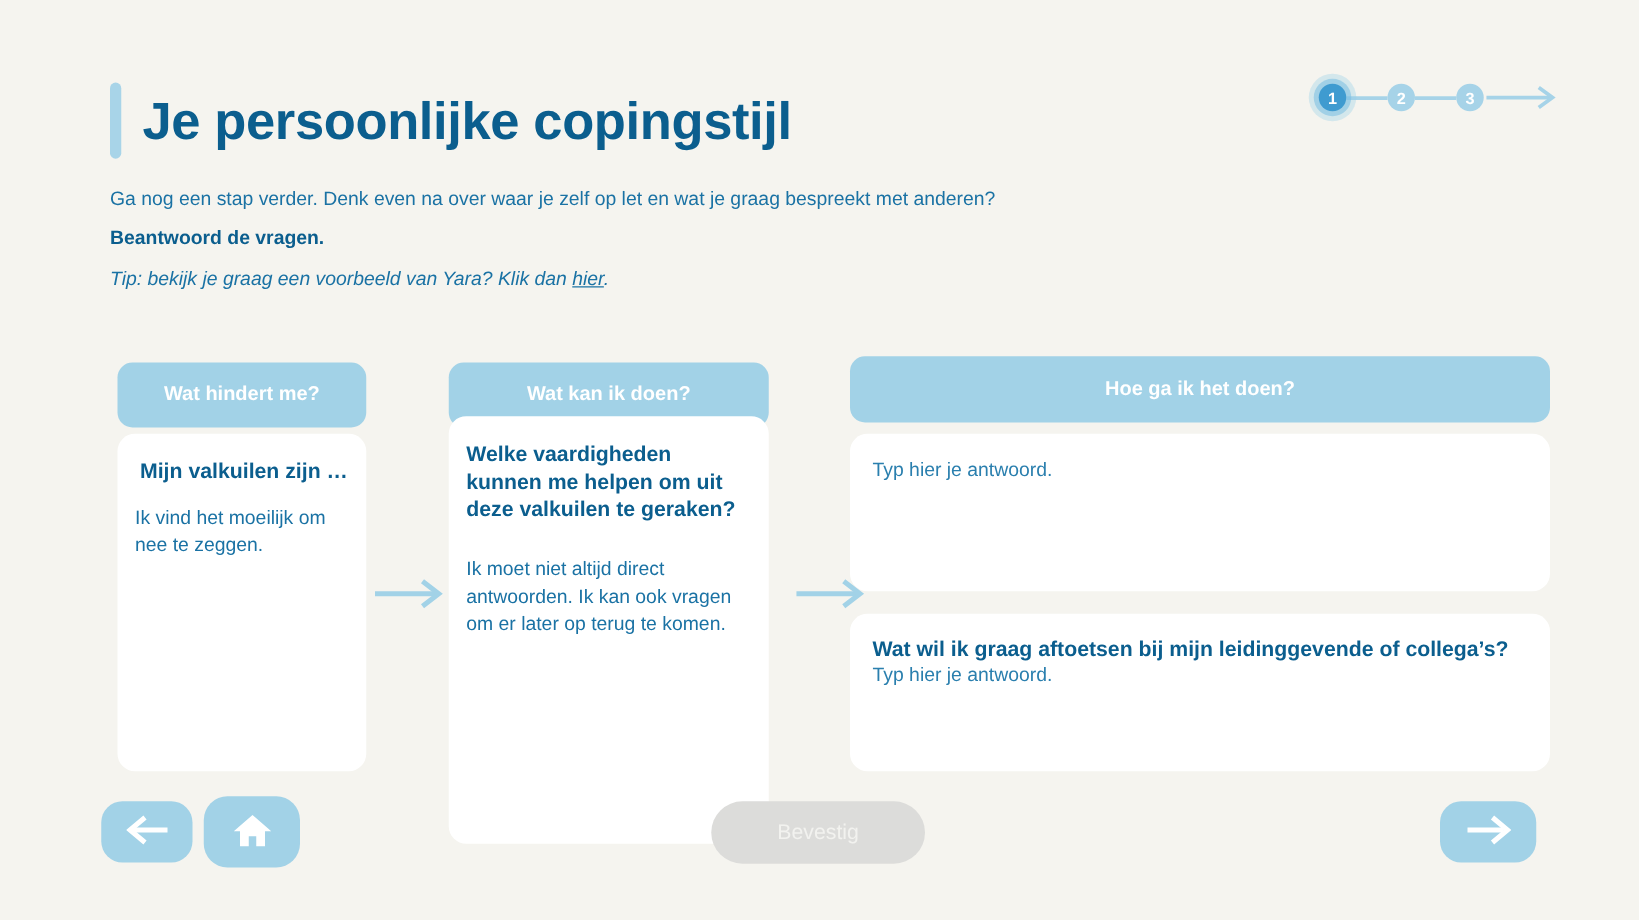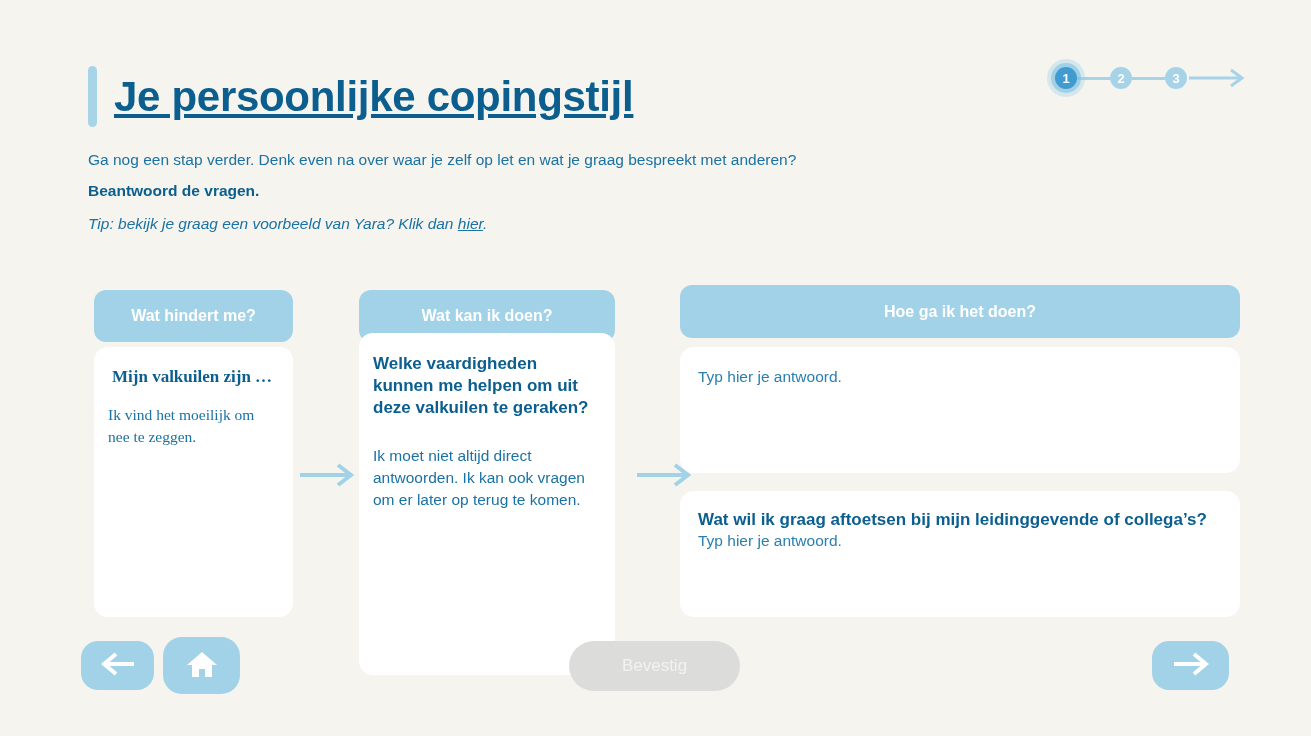--- a/index.html
+++ b/index.html
@@ -33,21 +33,20 @@
     border-radius: 5px;
     margin-right: 17px;
   }
   .page-title {
     font-size: 42px;
     font-weight: bold;
     color: #0b5e8e;
     letter-spacing: -0.3px;
     line-height: 1;
     white-space: nowrap;
-    text-decoration: underline;
   }
 
   
   .stepper {
     position: absolute;
     right: 62px;
     top: 62px;
     display: flex;
     align-items: center;
     height: 32px;
@@ -152,21 +151,21 @@
     line-height: 1.42;
   }
   .answer-placeholder {
     font-size: 15.5px;
     color: #2a7fae;
     line-height: 1.4;
   }
 
   
   #pill-1 { left: 94px;  top: 290px; width: 199px; height: 52px; }
-  #card-1 { left: 94px;  top: 347px; width: 199px; height: 270px; padding: 19px 14px 0 14px; font-family: Liberation Serif, serif; }
+  #card-1 { left: 94px;  top: 347px; width: 199px; height: 270px; padding: 19px 14px 0 14px; }
   #card-1 .card-heading { margin-left: 4px; }
   #card-1 .card-body-text { margin-top: 16px; }
 
   
   #pill-2 { left: 359px; top: 290px; width: 256px; height: 52px; }
   #card-2 { left: 359px; top: 333px; width: 256px; height: 342px; padding: 20px 17px 0 14px; }
   #card-2 .card-body-text { margin-top: 27px; }
 
   
   #pill-3 { left: 680px; top: 285px; width: 560px; height: 53px; }

